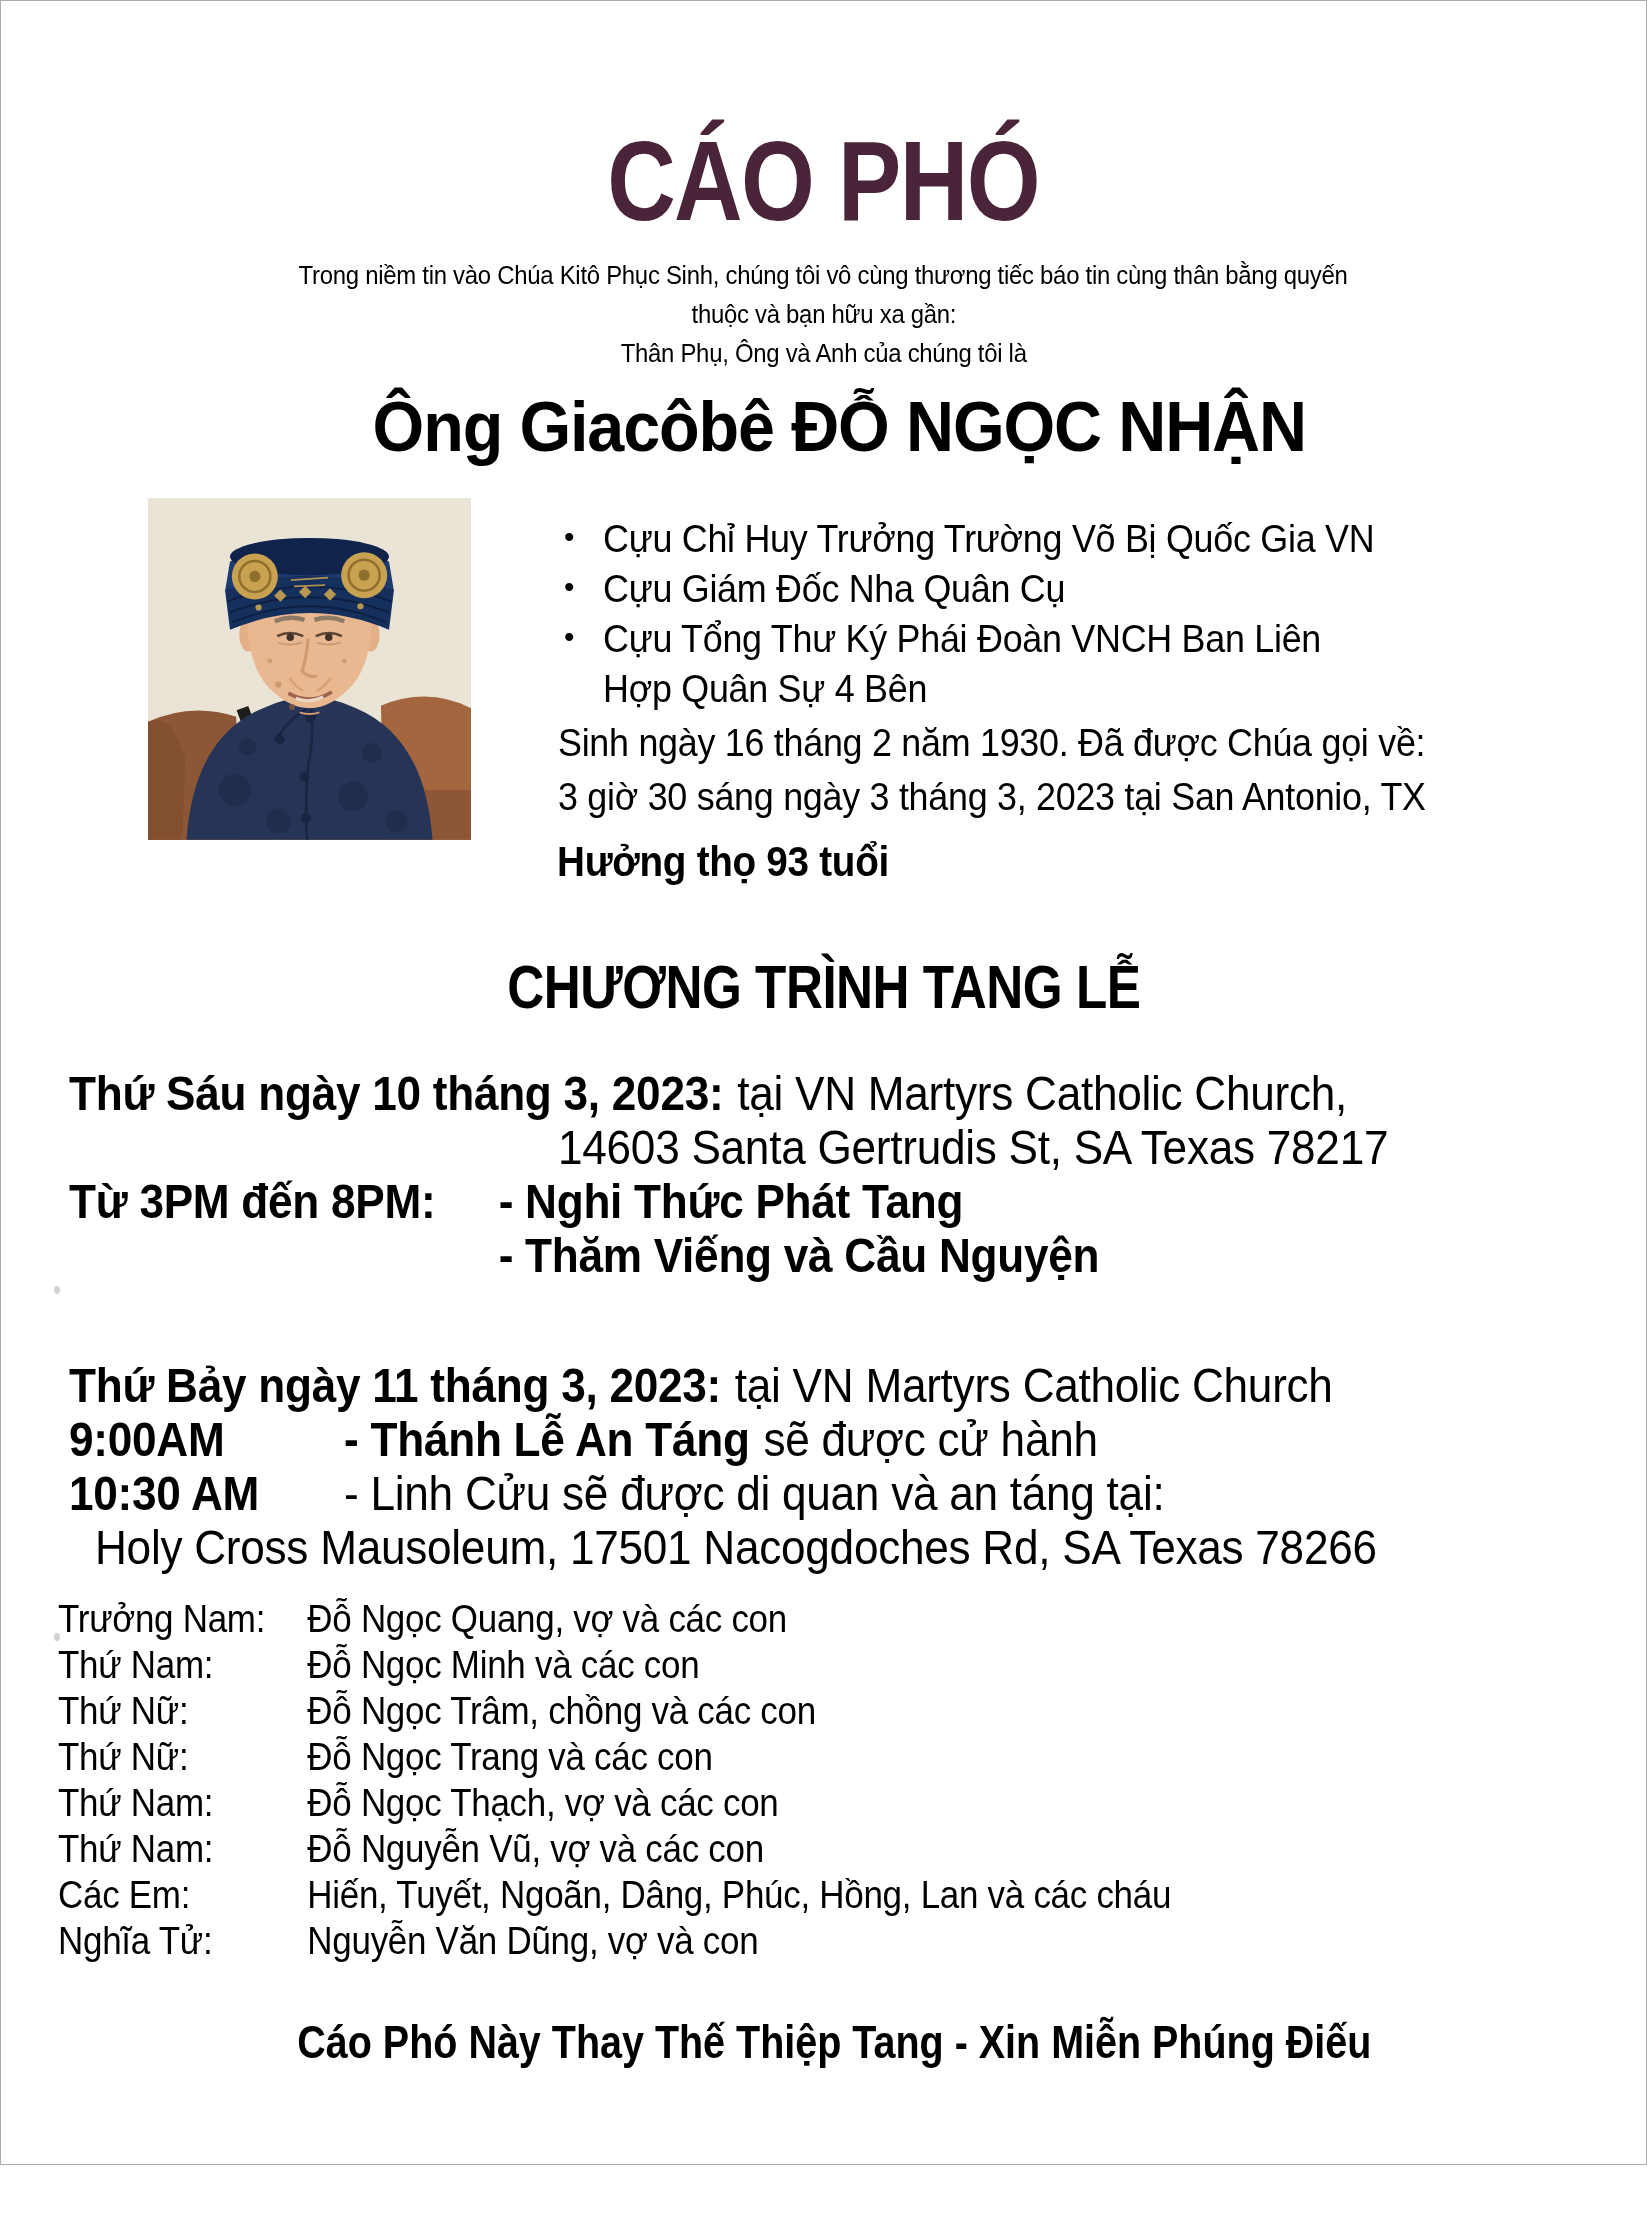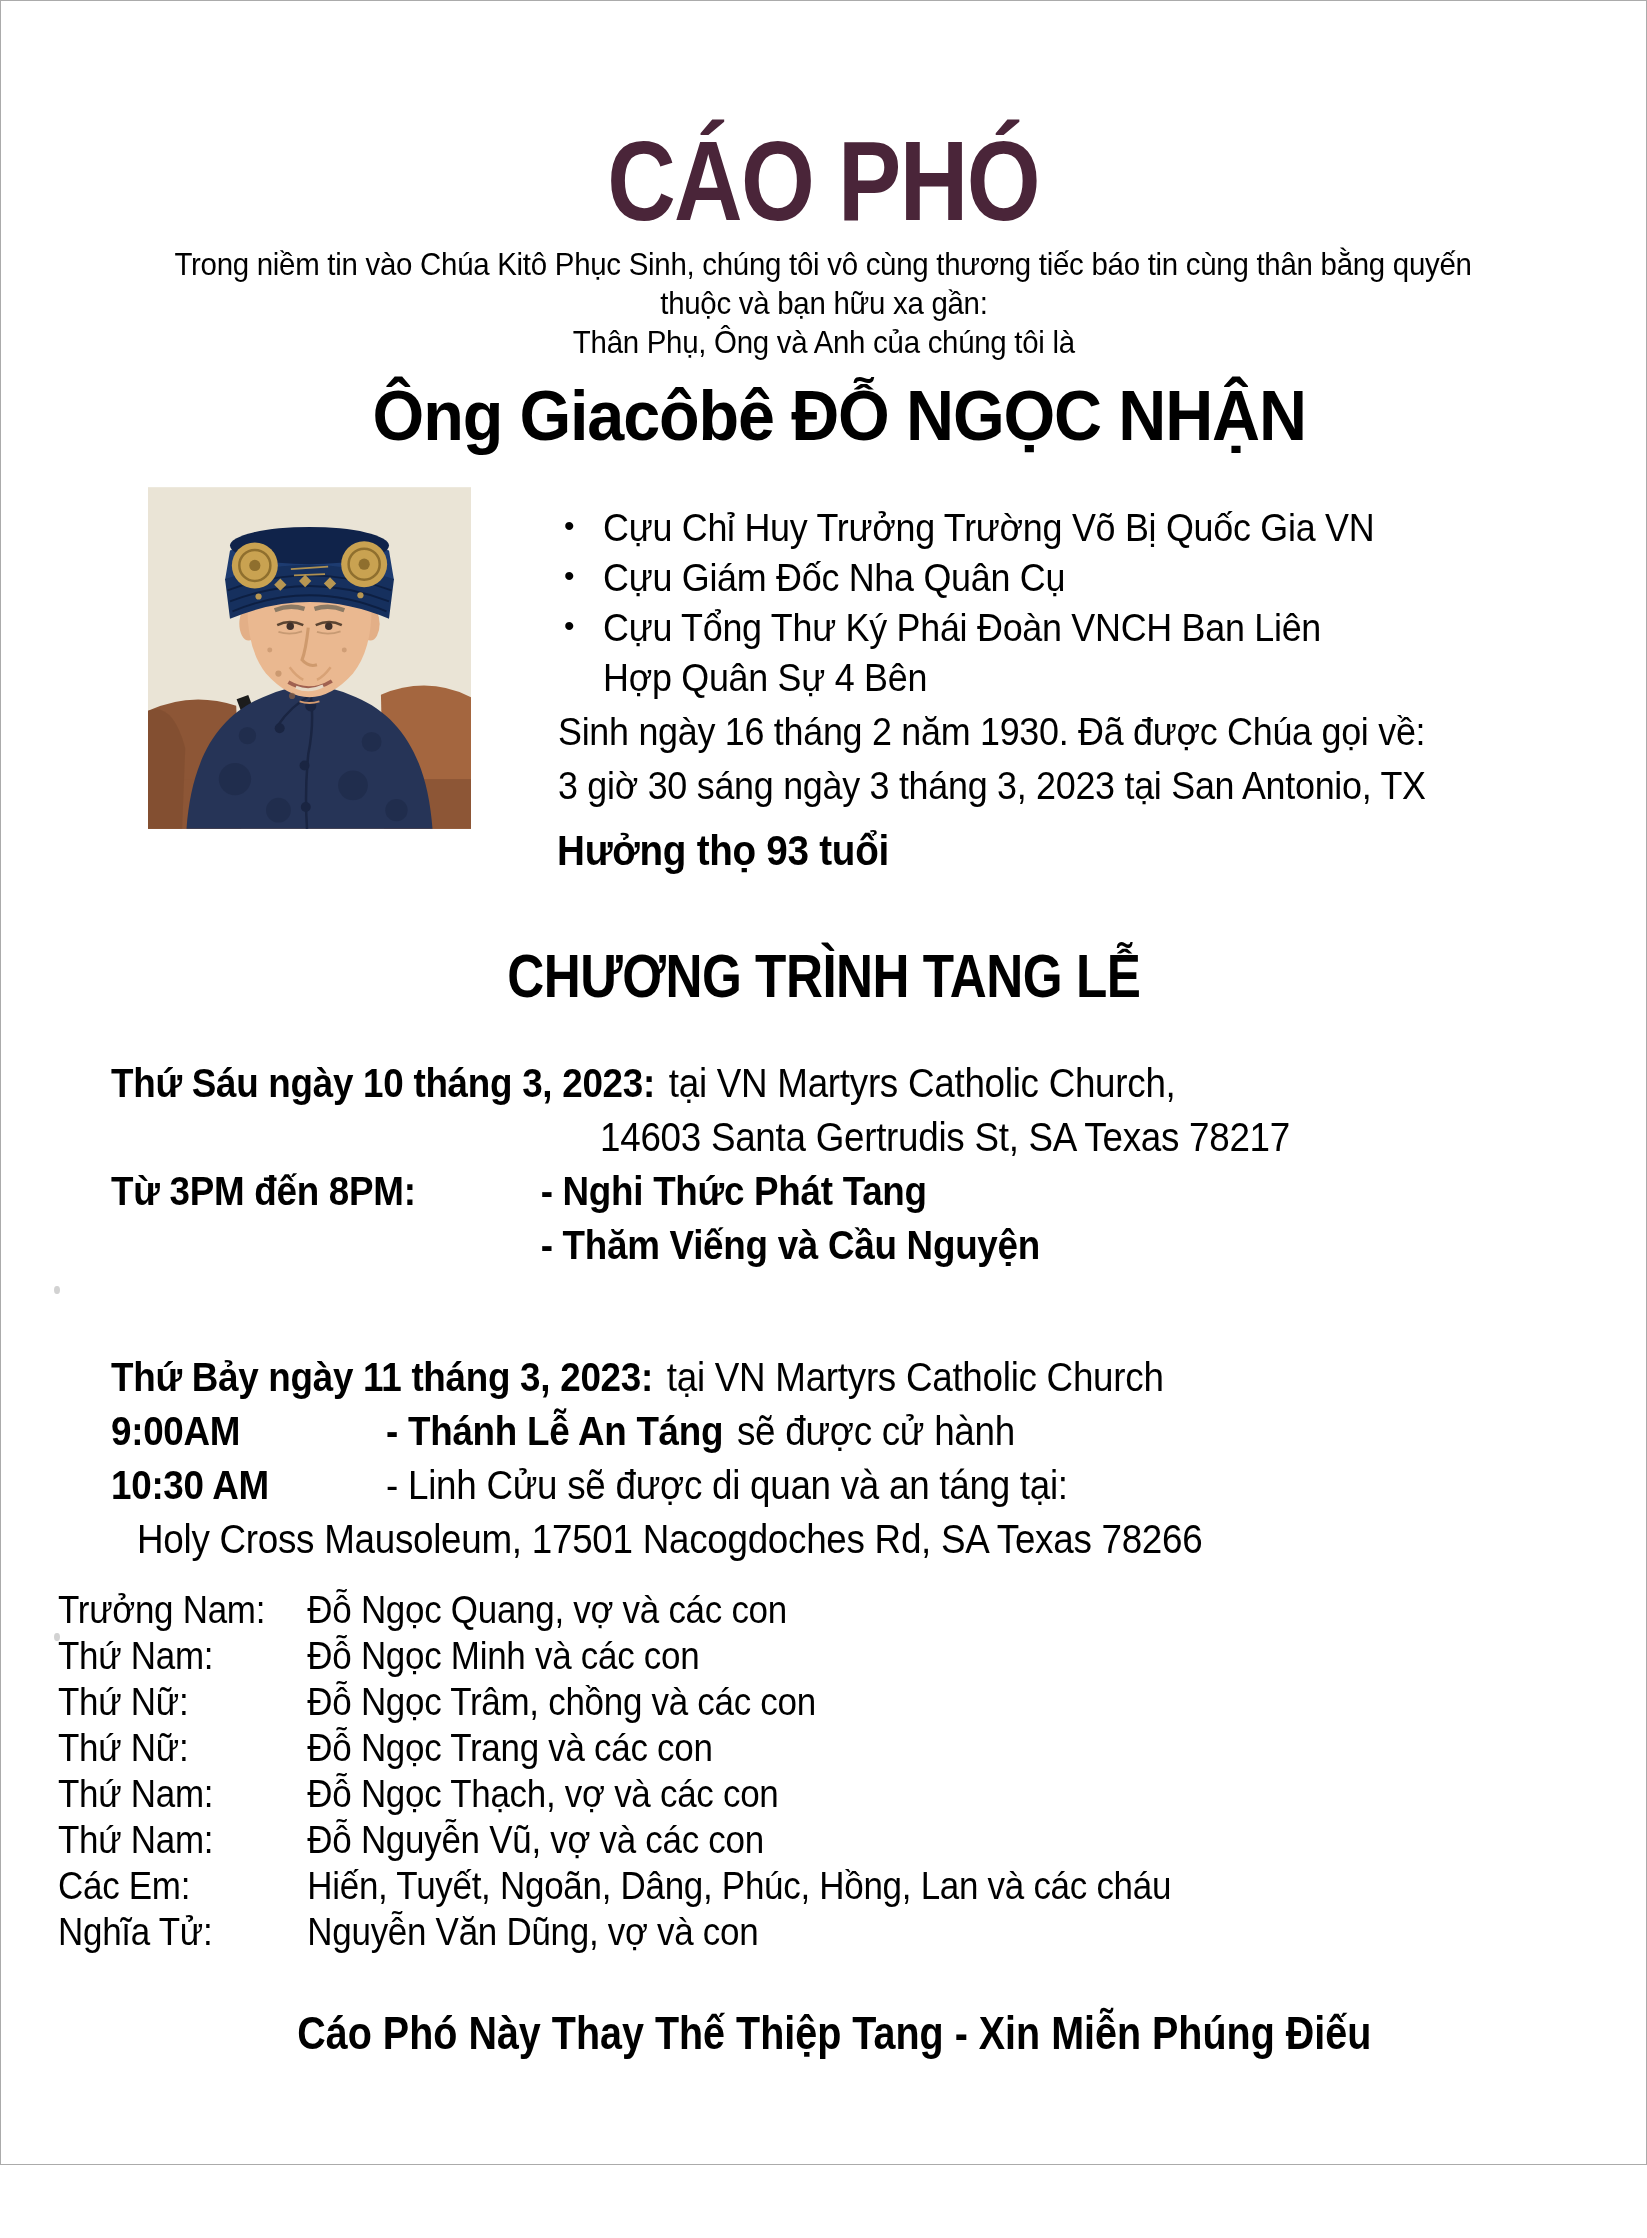--- a/index.html
+++ b/index.html
@@ -19,42 +19,42 @@
   .cnd-c { transform-origin: 50% 50%; }
   .squeeze { display: inline-block; transform: scaleX(0.84); transform-origin: 50% 50%; white-space: nowrap; }
   .b { font-weight: bold; }
 
   .title-wrap { margin-top: 123px; text-align: center; }
   .title-wrap .t {
     font-size: 113px; line-height: 115px; font-weight: bold;
     color: #4a2539; letter-spacing: -1.9px;
   }
 
-  .intro { margin-top: 6px; text-align: center; font-size: 32px; }
+  .intro { margin-top: 17px; text-align: center; font-size: 26px; }
   .intro > div { line-height: 39px; }
 
   .name-wrap { margin-top: 16px; text-align: center; margin-left: 32px; }
   .name-wrap .n { font-size: 70px; line-height: 76px; font-weight: bold; letter-spacing: -1.2px; transform: scaleX(0.95); transform-origin: 50% 50%; display: inline-block; white-space: nowrap; }
 
   .main-row { position: relative; margin-top: 27px; height: 430px; }
   .photo { position: absolute; left: 147px; top: 6.2px; width: 323px; height: 342px; }
   .right-col { position: absolute; left: 547px; top: 22.4px; width: 970px; }
 
   .bullets { list-style: none; margin: 0; padding: 0; font-size: 39px; }
   .bullets li { position: relative; padding-left: 55px; line-height: 50px; }
   .bullets li::before { content: "•"; position: absolute; left: 16px; top: -2.5px; font-size: 30px; }
   .bullets li.cont::before { content: ""; }
 
   .life { font-size: 39px; line-height: 50px; padding-left: 10px; margin-top: 3.7px; }
   .age  { font-size: 42px; line-height: 53px; font-weight: bold; padding-left: 8.7px; margin-top: 13.7px; }
 
   .program-heading { margin-top: 32px; text-align: center; }
   .program-heading .h { font-size: 61px; line-height: 66px; font-weight: bold; letter-spacing: -0.6px; }
 
-  .sched { margin-left: 110px; font-size: 40px; }
+  .sched { margin-left: 68px; font-size: 48px; }
   .sched .sline { line-height: 54px; }
   .sched1 { margin-top: 47px; }
   .sched2 { margin-top: 65px; }
   .row { display: inline-flex; }
   .lbl-f { width: 467px; flex: none; }
   .lbl-s { width: 299px; flex: none; }
   .gap { margin-right: 15px; }
   .addr1 { margin-left: 489px; }
   .addr2 { margin-left: 26px; }
 

